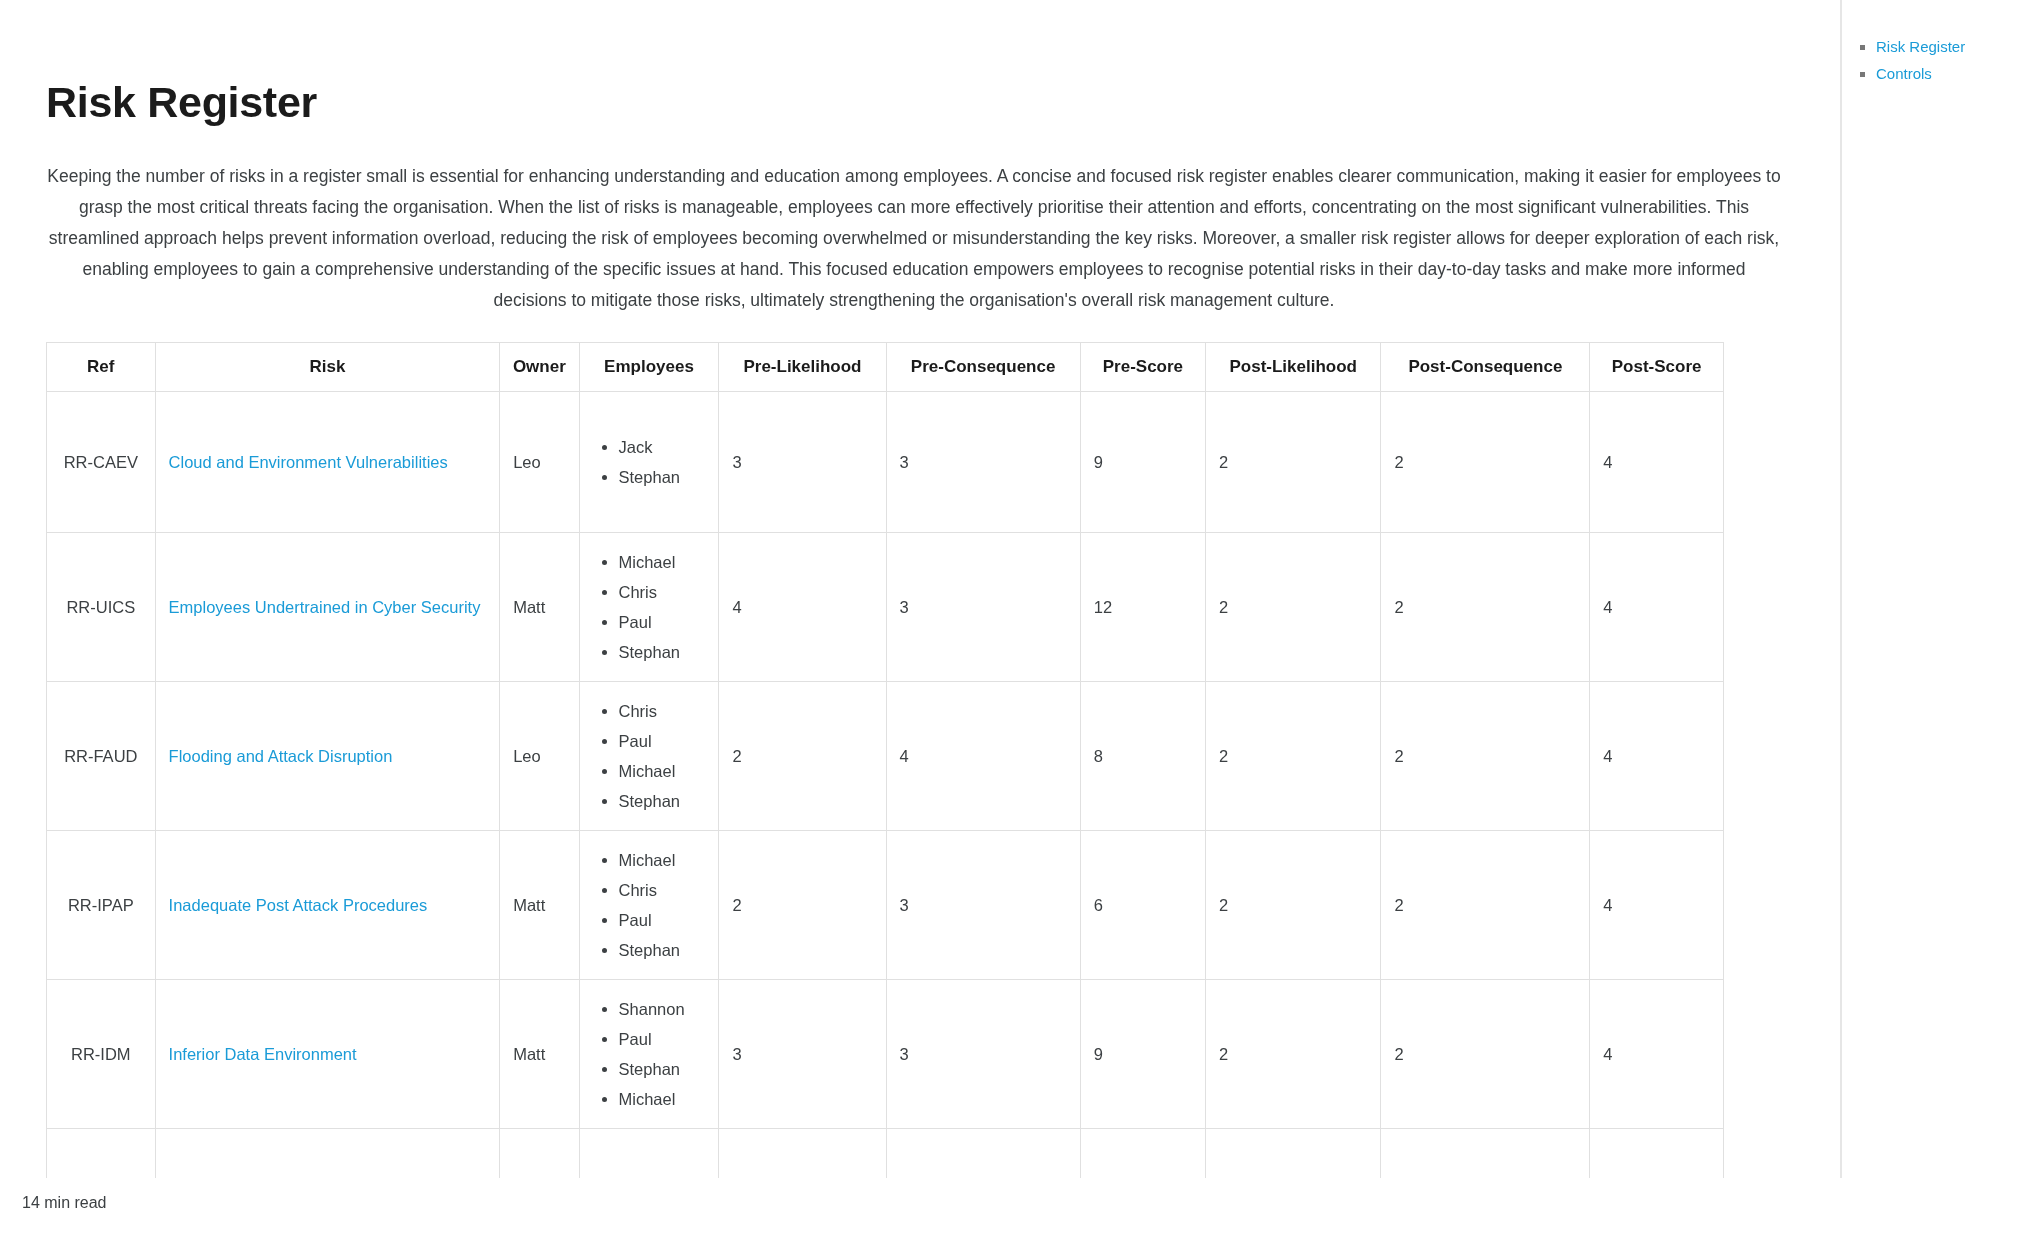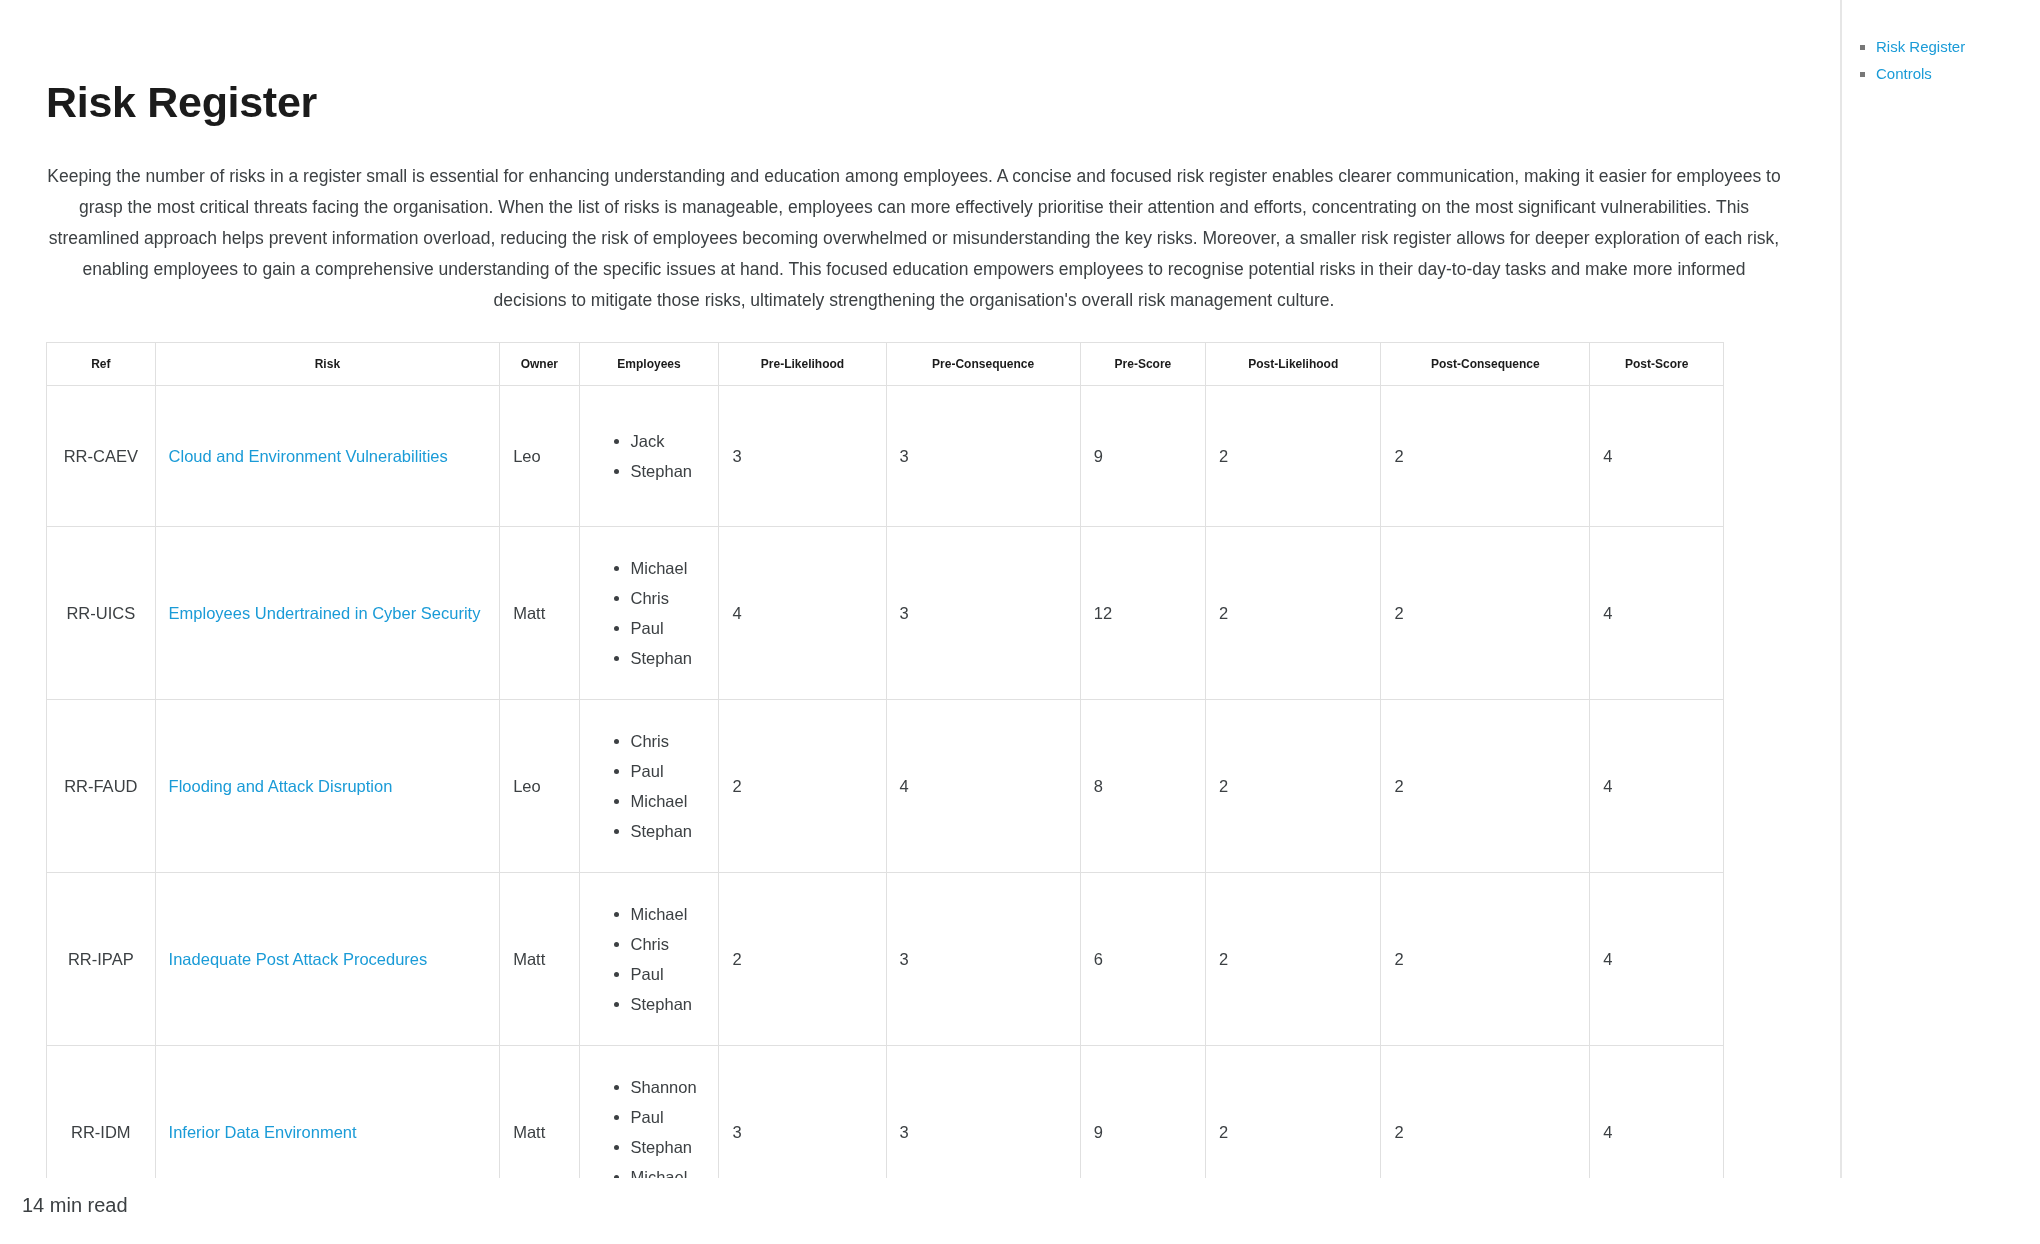--- a/index.html
+++ b/index.html
@@ -79,21 +79,21 @@
     border: 1px solid #e0e0e0;
     padding: 10px 13px;
     vertical-align: middle;
     font-size: 16.5px;
     color: #3c4043;
   }
   table.risk-table th {
     font-weight: bold;
     text-align: center;
     color: #1b1b1b;
-    font-size: 12px;
+    font-size: 17px;
     padding: 14px 10px;
     background: #ffffff;
   }
 
   col.c-ref        { width: 104px; }
   col.c-risk       { width: 330px; }
   col.c-owner      { width: 76px; }
   col.c-actionees  { width: 134px; }
   col.c-prel       { width: 160px; }
   col.c-precon     { width: 186px; }
@@ -116,21 +116,21 @@
   td.num-cell {
     text-align: left;
     padding-left: 17px;
     font-size: 16.5px;
     color: #3c4043;
   }
   td.actionees-cell {
     padding: 10px 6px 10px 10px;
   }
   ul.actionee-list {
-    margin: 16px;
+    margin: 4px;
     padding-left: 22px;
     list-style: disc;
   }
   ul.actionee-list li {
     font-size: 16.5px;
     line-height: 30px;
     color: #3c4043;
   }
 
   tr.row-tall td { height: 120px; }
@@ -166,21 +166,21 @@
     position: absolute;
     left: 0;
     top: 1178px;
     width: 2040px;
     height: 66px;
     background: #ffffff;
     box-sizing: border-box;
     padding: 16px 0 0 22px;
   }
   .footer .read-time {
-    font-size: 20px;
+    font-size: 16px;
     color: #3c4043;
   }
 </style>
 </head>
 <body>
 
 <div class="page">
 
   <div class="content-pane">
     <div class="inner">

